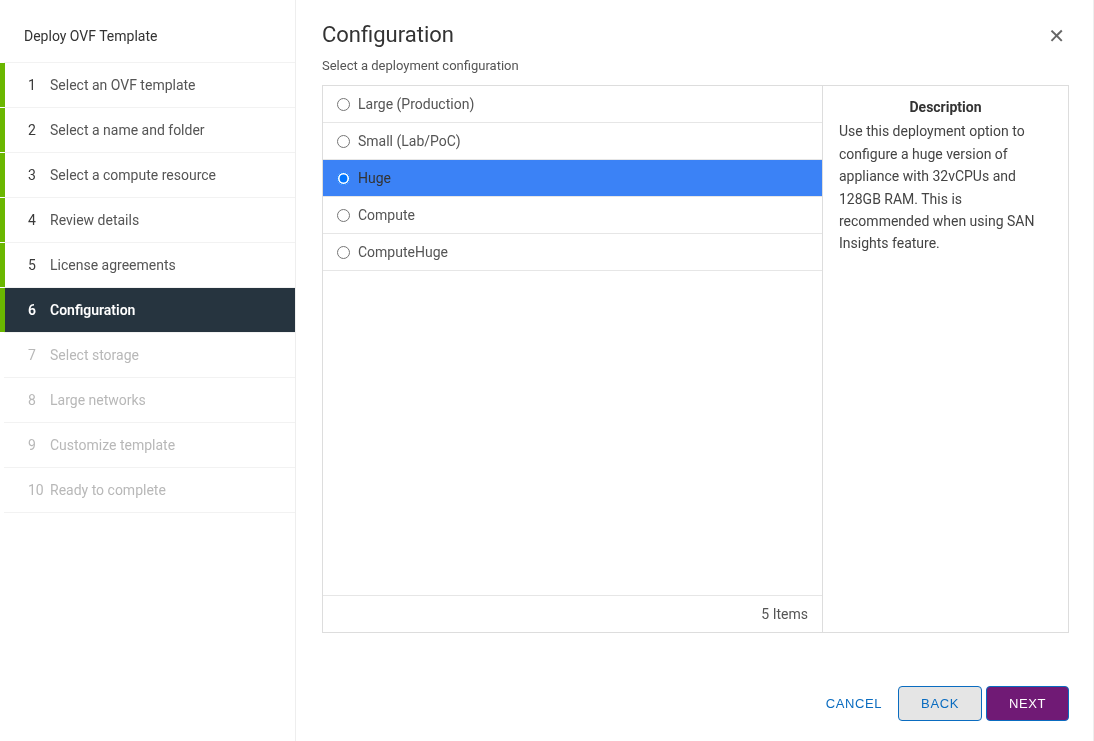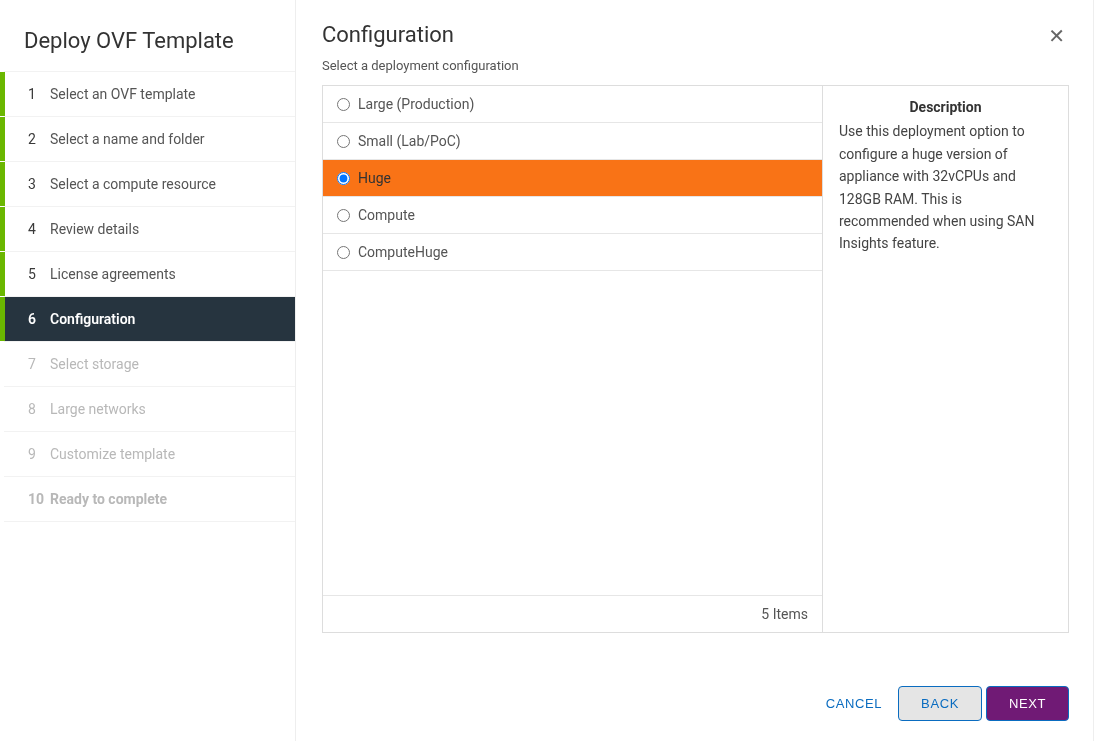--- a/index.html
+++ b/index.html
@@ -16,36 +16,36 @@
       display: flex;
       height: 100%;
       border-right: 1px solid #eee;
     }
     .sidebar {
       width: 296px;
       padding: 28px 0 0 0;
       border-right: 1px solid #eee;
     }
     .wizard-title {
-      font-size: 22px;
+      font-size: 14px;
       font-weight: 400;
       color: #333;
       padding: 0 24px 18px 24px;
     }
     .steps { list-style: none; }
     .step {
       display: flex;
       align-items: center;
       padding: 14px 12px 14px 24px;
       cursor: pointer;
       position: relative;
       margin-left: 4px;
       border-top: 1px solid #f2f2f2;
     }
-    .step:last-child { border-bottom: 1px solid #f2f2f2; font-weight: bold; }
+    .step:last-child { border-bottom: 1px solid #f2f2f2; }
     .step-num {
       width: 22px;
       color: inherit;
     }
     .step-label { color: #555; }
 
     .step.completed::before,
     .step.active::before {
       content: "";
       position: absolute;
@@ -117,21 +117,21 @@
       display: flex;
       align-items: center;
       padding: 10px 14px;
       border-bottom: 1px solid #e6e6e6;
       cursor: pointer;
     }
     .option-row input[type=radio] {
       margin-right: 8px;
     }
     .option-label { color: #555; }
-    .option-row.selected { background: #f97316; }
+    .option-row.selected { background: #3b82f6; }
     .option-row.selected .option-label { color: #333; }
     .options-spacer { flex: 1; }
     .items-footer {
       text-align: right;
       padding: 10px 14px;
       color: #555;
       border-top: 1px solid #e6e6e6;
     }
     .desc-col {
       width: 246px;

